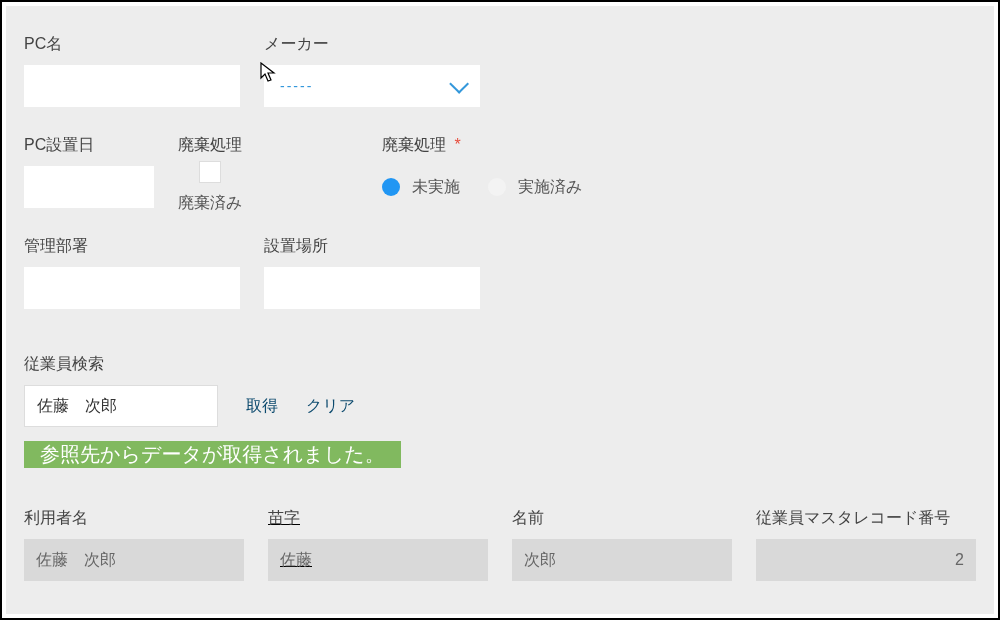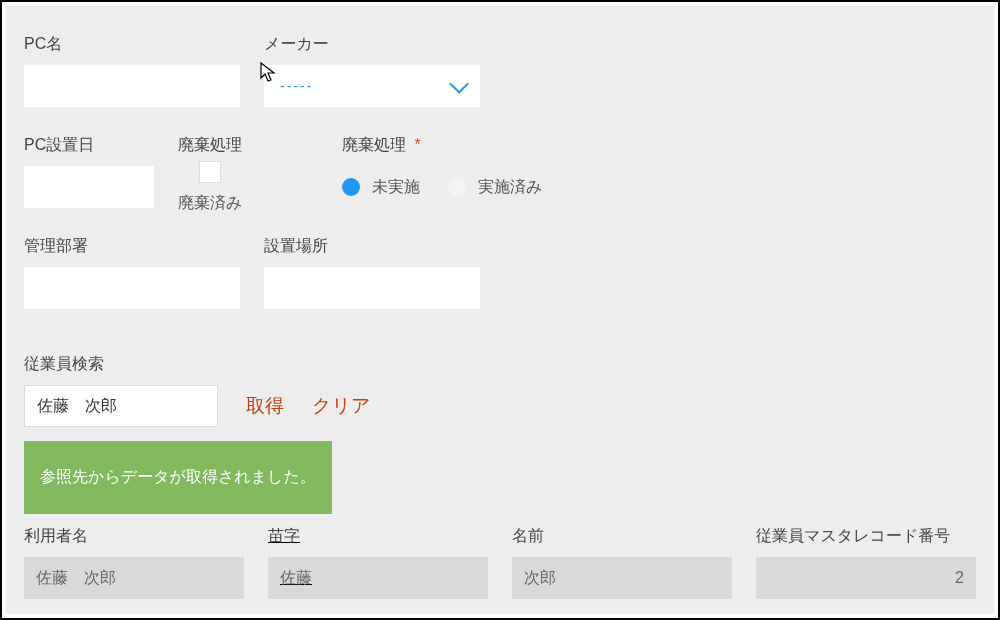--- a/index.html
+++ b/index.html
@@ -111,34 +111,34 @@
     .row {
       display: flex;
       gap: 24px;
       margin-bottom: 28px;
     }
     .col {
       display: flex;
       flex-direction: column;
     }
     .link-btn {
-      color: #c2410c;
-      font-size: 19px;
+      color: #0c4a6e;
+      font-size: 16px;
       cursor: pointer;
       background: none;
       border: none;
       padding: 0;
     }
     .success-banner {
       background: #81b95f;
       color: #fff;
-      padding: 26px 16px;
-      font-size: 16px;
+      padding: 0 16px;
+      font-size: 20px;
       display: inline-block;
-      margin-bottom: 12px;
+      margin-bottom: 40px;
     }
     .search-row {
       display: flex;
       align-items: center;
       gap: 28px;
       margin-bottom: 14px;
     }
     .cursor {
       position: absolute;
       left: 258px;
@@ -174,21 +174,21 @@
     </div>
     <div class="col" style="width:140px;">
       <label class="field-label">廃棄処理</label>
       <div style="height:42px; display:flex; align-items:center;">
         <label class="checkbox">
           <span class="checkbox-box"></span>
           <span class="checkbox-label">廃棄済み</span>
         </label>
       </div>
     </div>
-    <div class="col" style="width:300px;">
+    <div class="col" style="width:300px;margin-left:40px;">
       <label class="field-label">
         <span>廃棄処理</span>
         <span class="required-mark">*</span>
       </label>
       <div style="height:42px; display:flex; align-items:center;">
         <div class="radio-group">
           <label class="radio-item">
             <span class="radio-circle selected"></span>
             <span class="radio-label">未実施</span>
           </label>

